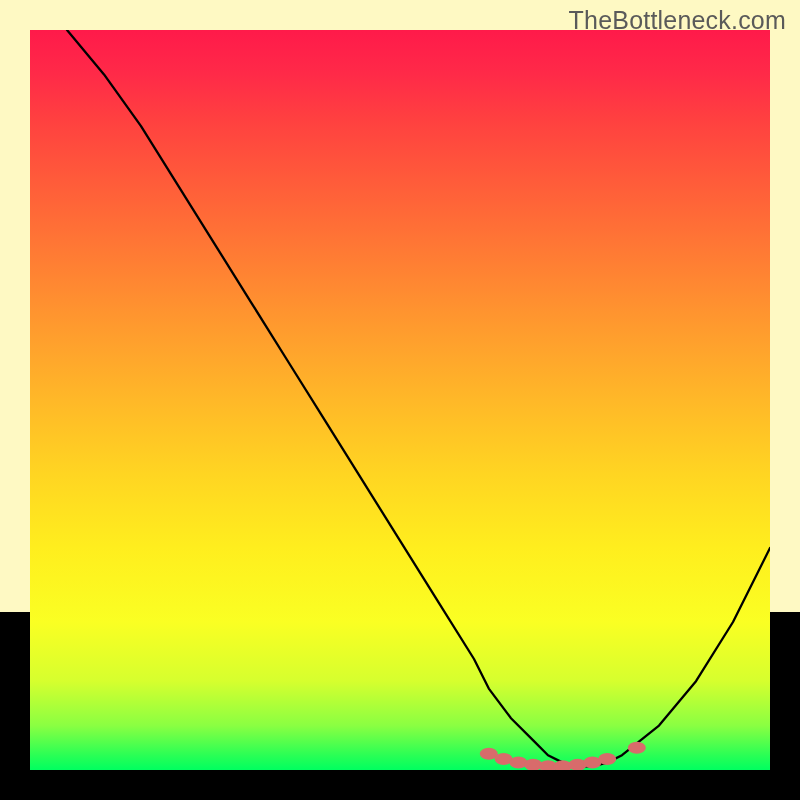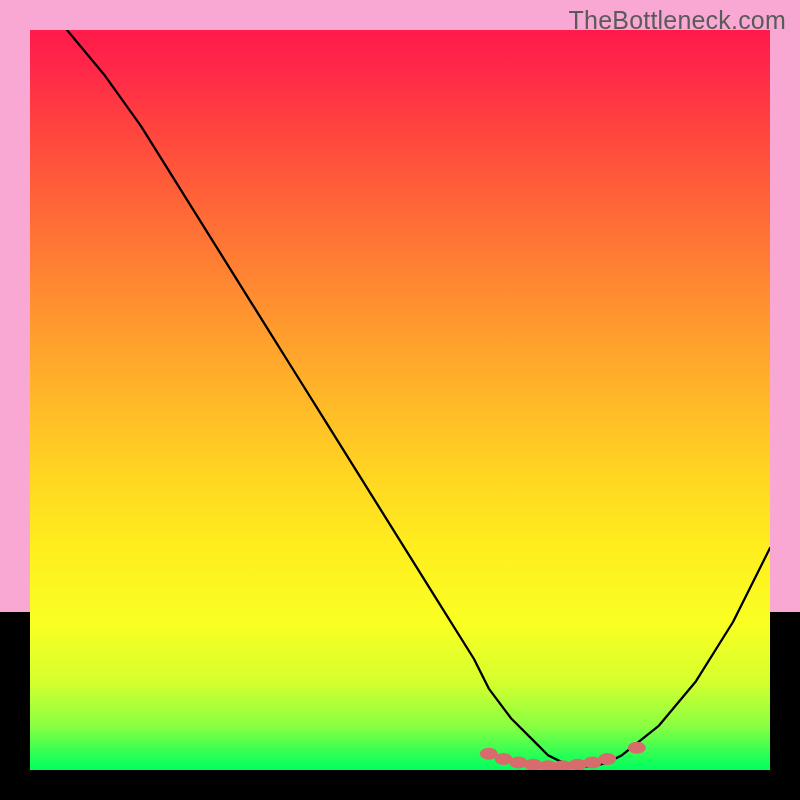--- a/index.html
+++ b/index.html
@@ -7,21 +7,21 @@
     padding: 0;
     width: 800px;
     height: 800px;
     background: #000;
     overflow: hidden;
     font-family: Arial, Helvetica, sans-serif;
   }
   .outer {
     width: 800px;
     height: 612px;
-    background: #f9a8d4;
+    background: #fef9c3;
     position: relative;
     text-align: right;
   }
   .watermark {
     position: absolute;
     top: 6px;
     right: 14px;
     color: #5a5a5a;
     font-size: 25px;
     font-weight: 400;

